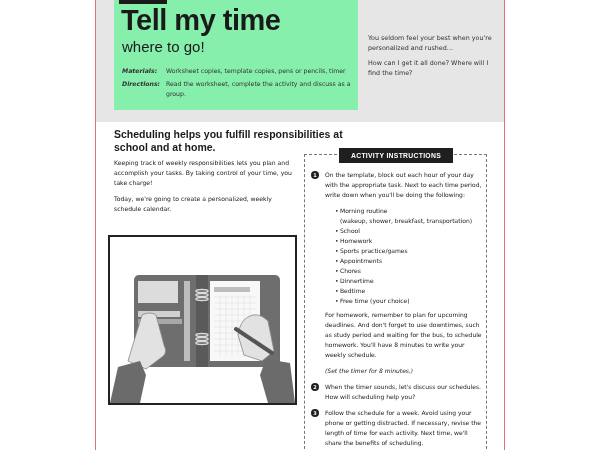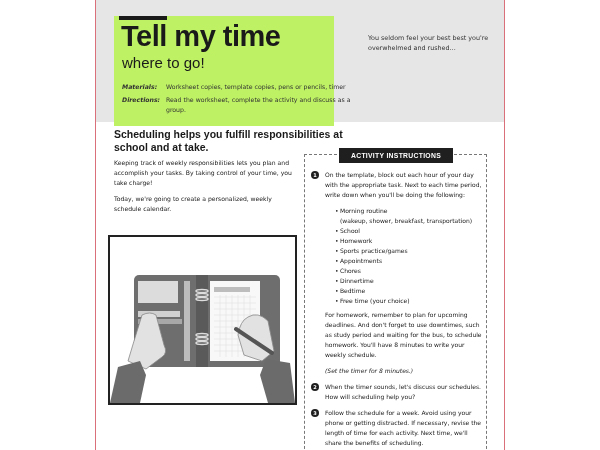--- a/index.html
+++ b/index.html
@@ -10,23 +10,22 @@
     position: absolute; left: 95px; top: 0; width: 410px; height: 450px;
     background: #fff;
     border-left: 1.5px solid #d9707a;
     border-right: 1.5px solid #d9707a;
   }
   .header-band {
     position: absolute; left: 0; top: 0; width: 100%; height: 122px;
     background: #e6e6e6;
   }
   .title-card {
-    position: absolute; left: 18px; top: 0; width: 220px; height: 110px;
-    background: #bef264;
-    margin-top: 16px;
+    position: absolute; left: 18px; top: 0; width: 244px; height: 110px;
+    background: #86efac;
   }
   .tag-bar {
     position: absolute; left: 5px; top: 0; width: 48px; height: 4px; background: #1a1a1a;
   }
   .title-main {
     position: absolute; left: 7px; top: 4px;
     font-family: "Liberation Sans", sans-serif; font-weight: 700;
     font-size: 29px; line-height: 32px; color: #1a1a1a; letter-spacing: -0.5px;
   }
   .title-sub {
@@ -99,24 +98,25 @@
       <span class="lbl">Materials:</span>
       <span class="val">Worksheet copies, template copies, pens or pencils, timer</span>
     </div>
     <div class="meta-row meta-directions">
       <span class="lbl">Directions:</span>
       <span class="val">Read the worksheet, complete the activity and discuss as a group.</span>
     </div>
   </div>
 
   <div class="teaser">
-    <p>You seldom feel your best best you're overwhelmed and rushed...</p>
-  </div>
-
-  <div class="section-heading">Scheduling helps you fulfill responsibilities at school and at take.</div>
+    <p>You seldom feel your best when you're personalized and rushed...</p>
+    <p>How can I get it all done? Where will I find the time?</p>
+  </div>
+
+  <div class="section-heading">Scheduling helps you fulfill responsibilities at school and at home.</div>
 
   <div class="intro">
     <p>Keeping track of weekly responsibilities lets you plan and accomplish your tasks. By taking control of your time, you take charge!</p>
     <p>Today, we're going to create a personalized, weekly schedule calendar.</p>
   </div>
 
   <div class="illustration">
     <svg width="185" height="166" viewBox="0 0 185 166">
 
       <rect x="24" y="38" width="146" height="92" rx="5" fill="#6e6e6e"></rect>

